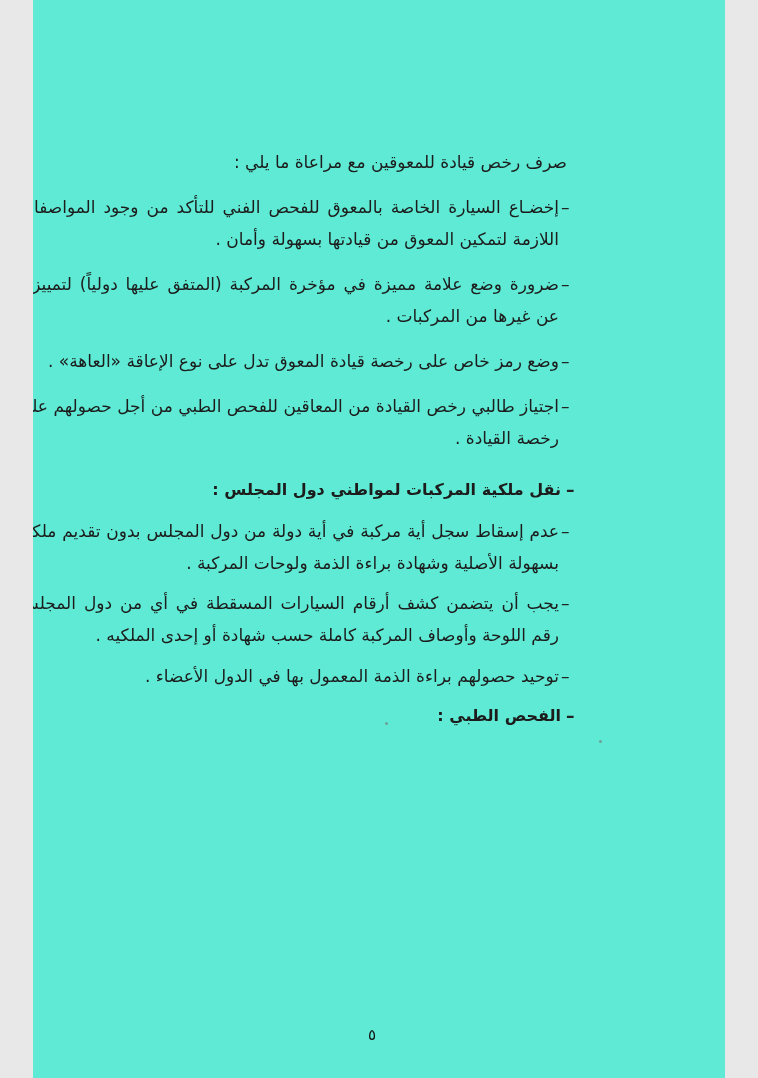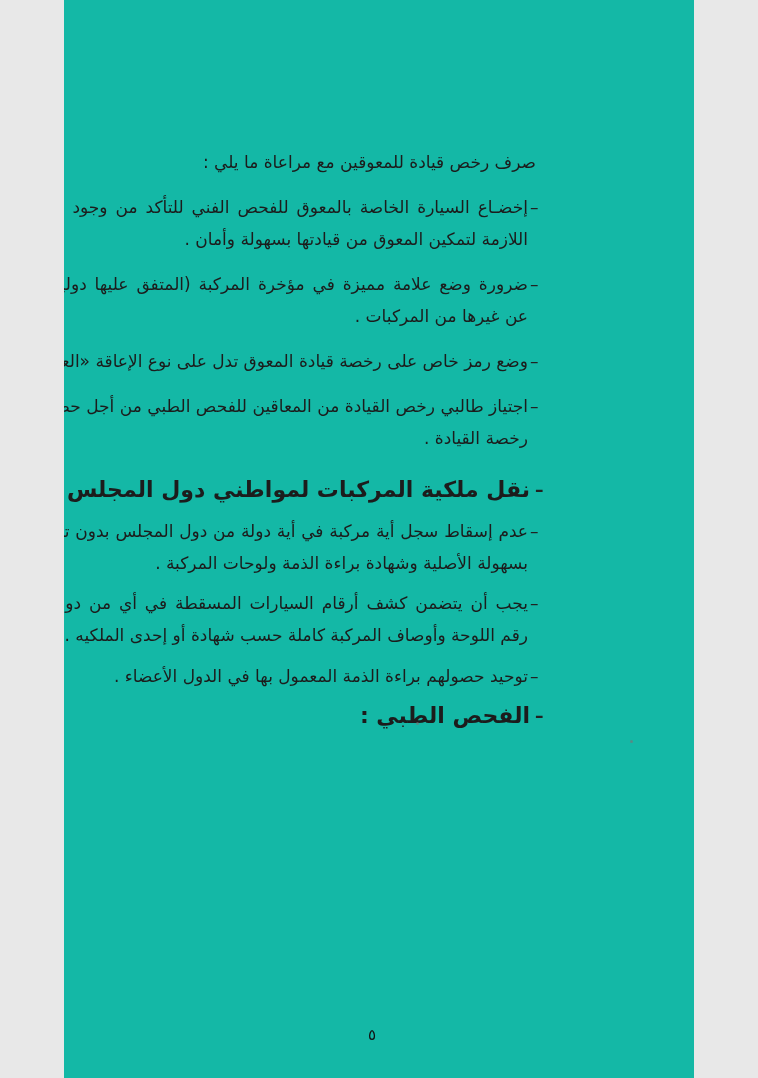--- a/index.html
+++ b/index.html
@@ -1,20 +1,20 @@
 <!DOCTYPE html>
 <html lang="ar" dir="rtl"><head>
 <meta charset="utf-8">
 <style>
   html,body{margin:0;padding:0;background:#e8e8e8;}
   .page{
     position:relative;
-    width:630px;height:1078px;
+    width:692px;height:1078px;
     margin:0 auto;
-    background:#14b8a6;
+    background:#5eead4;
     overflow:hidden;
     direction:rtl;
     font-family:"DejaVu Sans",sans-serif;
     color:#1c1c1c;
   }
   .content{
     position:absolute;
     top:146px;
     right:150px;
     width:557px;
@@ -32,21 +32,21 @@
     position:absolute;
     right:0;
     top:0;
     width:14px;
     text-align:left;
     font-size:17px;
     color:#222;
   }
   .heading{font-weight:bold;margin-top:20px;margin-bottom:9px;}
   .heading .dash{right:-5px;font-weight:bold;}
-  .heading p{margin-right:14px;font-size:22px;letter-spacing:0.2px;}
+  .heading p{margin-right:14px;font-size:16px;letter-spacing:0.2px;}
   .b5{margin-bottom:8px;}
   .b6{margin-bottom:9px;}
   .b7{margin-bottom:8px;}
   .heading2{margin-top:0;margin-bottom:10px;}
   .closing p{margin:0;text-indent:14px;}
   .page-number{
     position:absolute;
     top:1026px;
     left:0;right:14px;
     text-align:center;

